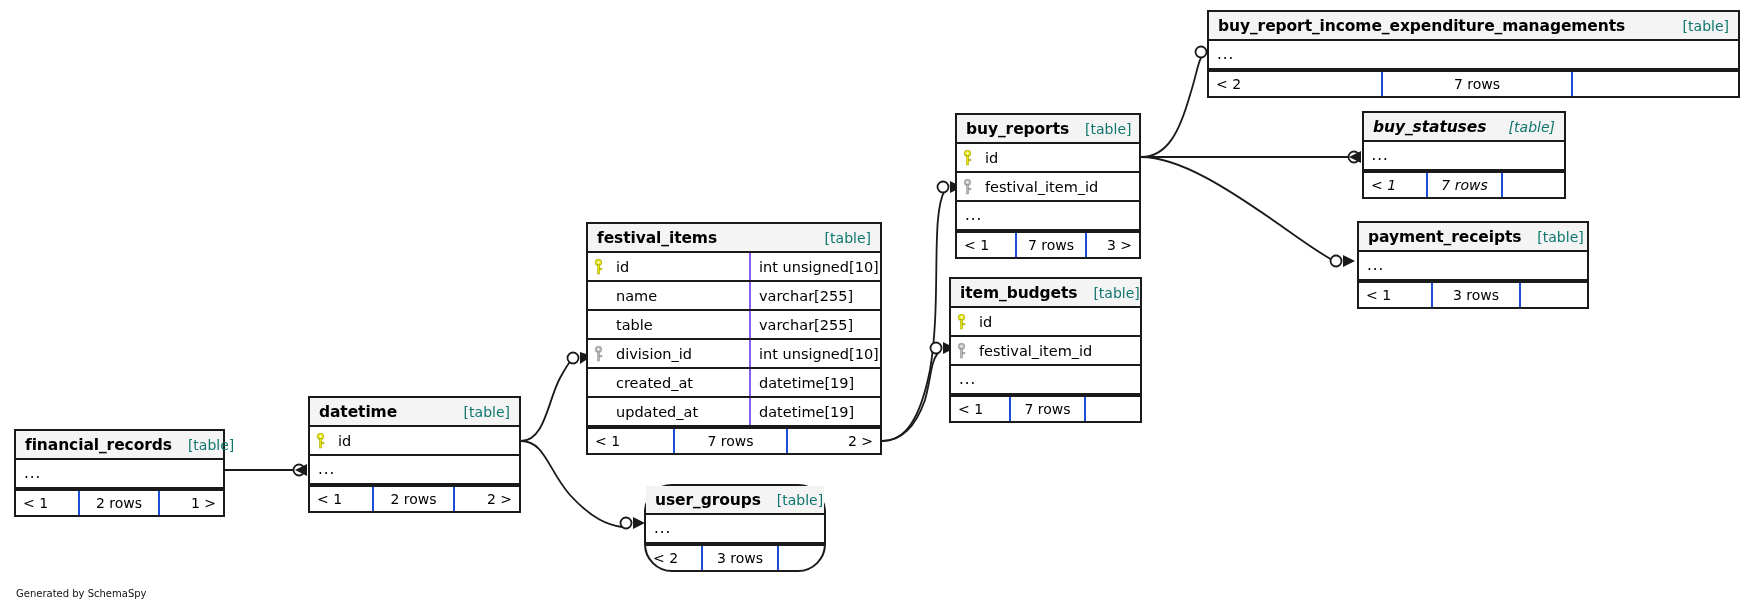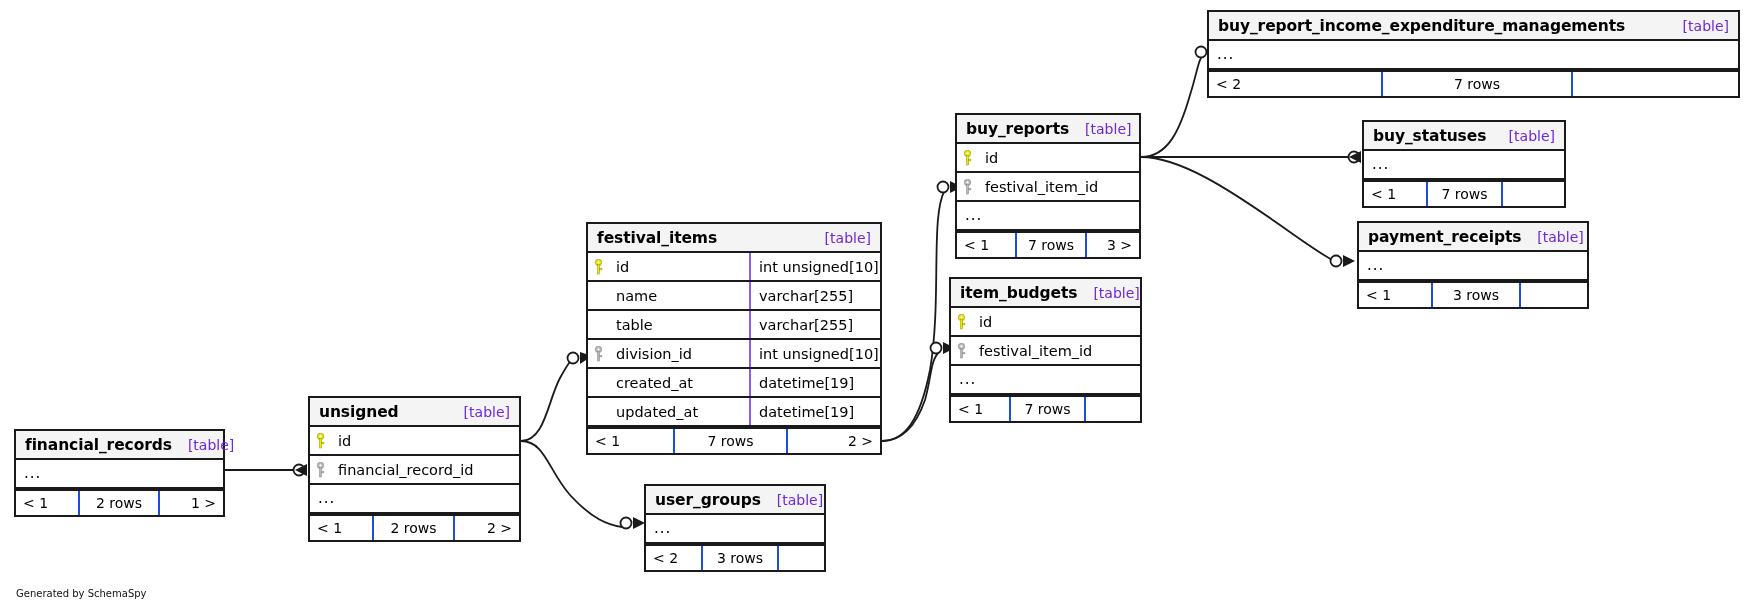--- a/index.html
+++ b/index.html
@@ -47,21 +47,21 @@
     white-space: nowrap;
   }
   .tbl-name {
     font-weight: bold;
     font-size: 15.5px;
     color: #000;
     letter-spacing: -0.1px;
   }
   .tbl-tag {
     font-size: 14px;
-    color: #6d28d9;
+    color: #0f766e;
     padding-left: 16px;
   }
   .row {
     display: flex;
     height: 29px;
     border-bottom: 2px solid #1a1a1a;
     box-sizing: border-box;
     align-items: stretch;
   }
   .row:last-child { border-bottom: none; }
@@ -187,21 +187,21 @@
     <div class="row">
       <span class="dots">...</span>
     </div>
     <div class="footer">
       <span class="foot-cell foot-left" style="width:172px">&lt; 2</span>
       <span class="foot-cell foot-mid" style="width:190px">7 rows</span>
       <span class="foot-cell foot-right" style="flex:1"></span>
     </div>
   </div>
 
-  <div class="tbl" style="left:1362px; top:120px; width:204px;">
+  <div class="tbl" style="left:1362px; top:111px; width:204px;font-style:italic;">
     <div class="tbl-head">
       <span class="tbl-name">buy_statuses</span>
       <span class="tbl-tag">[table]</span>
     </div>
     <div class="row">
       <span class="dots">...</span>
     </div>
     <div class="footer">
       <span class="foot-cell foot-left" style="width:62px">&lt; 1</span>
       <span class="foot-cell foot-mid" style="width:75px">7 rows</span>
@@ -349,44 +349,33 @@
     </div>
     <div class="footer">
       <span class="foot-cell foot-left" style="width:85px">&lt; 1</span>
       <span class="foot-cell foot-mid" style="width:113px">7 rows</span>
       <span class="foot-cell foot-right" style="flex:1">2 &gt;</span>
     </div>
   </div>
 
   <div class="tbl" style="left:308px; top:396px; width:213px;">
     <div class="tbl-head">
-      <span class="tbl-name">unsigned</span>
+      <span class="tbl-name">datetime</span>
       <span class="tbl-tag">[table]</span>
     </div>
     <div class="row">
       <span class="keyslot">
         <svg class="keyicon" width="9" height="16" viewBox="0 0 9 16">
           <circle cx="4.5" cy="3.4" r="3.2" fill="#e8e80d" stroke="#9a9a00" stroke-width="0.7"></circle>
           <circle cx="4.5" cy="3.4" r="1.1" fill="#ffffff"></circle>
           <rect x="3.4" y="5.6" width="2.3" height="9.4" fill="#e8e80d" stroke="#9a9a00" stroke-width="0.5"></rect>
           <rect x="5.7" y="9.2" width="2.2" height="1.7" fill="#e8e80d" stroke="#9a9a00" stroke-width="0.5"></rect>
         </svg>
       </span>
       <span class="cell-name">id</span>
-    </div>
-    <div class="row">
-      <span class="keyslot">
-        <svg class="keyicon" width="9" height="16" viewBox="0 0 9 16">
-          <circle cx="4.5" cy="3.4" r="3.2" fill="#b8b8b8" stroke="#8c8c8c" stroke-width="0.7"></circle>
-          <circle cx="4.5" cy="3.4" r="1.1" fill="#ffffff"></circle>
-          <rect x="3.4" y="5.6" width="2.3" height="9.4" fill="#b8b8b8" stroke="#8c8c8c" stroke-width="0.5"></rect>
-          <rect x="5.7" y="9.2" width="2.2" height="1.7" fill="#b8b8b8" stroke="#8c8c8c" stroke-width="0.5"></rect>
-        </svg>
-      </span>
-      <span class="cell-name">financial_record_id</span>
     </div>
     <div class="row">
       <span class="dots">...</span>
     </div>
     <div class="footer">
       <span class="foot-cell foot-left" style="width:62px">&lt; 1</span>
       <span class="foot-cell foot-mid" style="width:81px">2 rows</span>
       <span class="foot-cell foot-right" style="flex:1">2 &gt;</span>
     </div>
   </div>
@@ -399,21 +388,21 @@
     <div class="row">
       <span class="dots">...</span>
     </div>
     <div class="footer">
       <span class="foot-cell foot-left" style="width:62px">&lt; 1</span>
       <span class="foot-cell foot-mid" style="width:80px">2 rows</span>
       <span class="foot-cell foot-right" style="flex:1">1 &gt;</span>
     </div>
   </div>
 
-  <div class="tbl" style="left:644px; top:484px; width:182px;">
+  <div class="tbl" style="left:644px; top:484px; width:182px;border-radius:28px;">
     <div class="tbl-head">
       <span class="tbl-name">user_groups</span>
       <span class="tbl-tag">[table]</span>
     </div>
     <div class="row">
       <span class="dots">...</span>
     </div>
     <div class="footer">
       <span class="foot-cell foot-left" style="width:55px">&lt; 2</span>
       <span class="foot-cell foot-mid" style="width:76px">3 rows</span>

